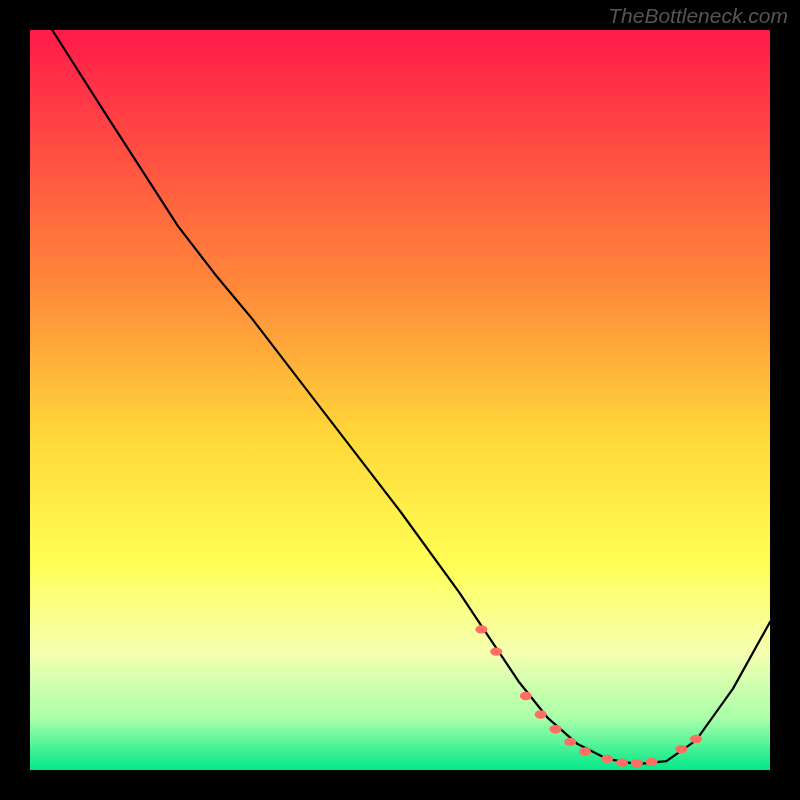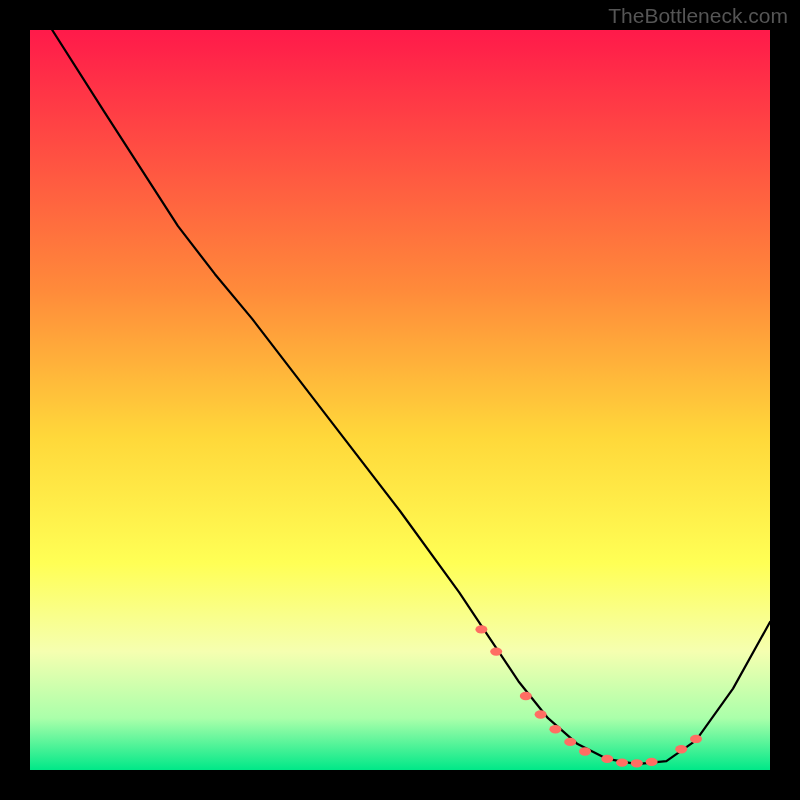--- a/index.html
+++ b/index.html
@@ -8,20 +8,21 @@
     width: 800px;
     height: 800px;
     background: #000;
     font-family: Arial, sans-serif;
     overflow: hidden;
   }
   .container {
     position: relative;
     width: 800px;
     height: 800px;
+    font-style: italic;
   }
   .watermark {
     position: absolute;
     top: 4px;
     right: 12px;
     color: #555;
     font-size: 21px;
     font-weight: 500;
     z-index: 10;
   }

